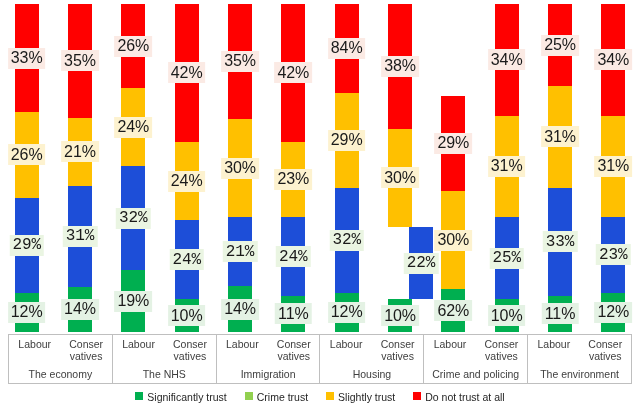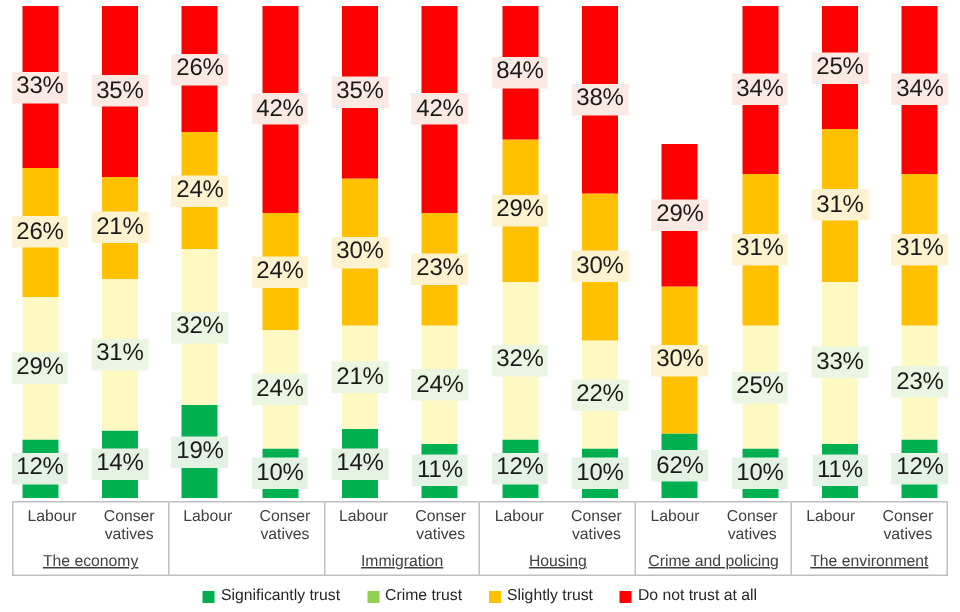--- a/index.html
+++ b/index.html
@@ -59,21 +59,21 @@
 
   .seg {
     position: relative;
     width: 100%;
     display: flex;
     align-items: center;
     justify-content: center;
   }
 
   .seg-sig  { background: #00AF50; }
-  .seg-fair { background: #fef9c3; }
+  .seg-fair { background: #1d4ed8; font-family: Liberation Mono, monospace; }
   .seg-sli  { background: #FFC000; }
   .seg-no   { background: #FF0000; }
 
   .dlabel {
     position: absolute;
     left: 50%;
     transform: translateX(-50%);
     font-size: 16px;
     color: #1a1a1a;
     line-height: 1;
@@ -126,40 +126,39 @@
     margin: 0 auto;
   }
   .axis-cat {
     flex: 1 1 auto;
     display: flex;
     align-items: center;
     justify-content: center;
     font-size: 10.5px;
     color: #404040;
     text-align: right;
-    text-decoration: underline;
   }
 
   
   #legend {
     position: absolute;
     left: 0;
     top: 389px;
     width: 640px;
     height: 16px;
     display: flex;
     flex-direction: row;
     justify-content: center;
     align-items: center;
     gap: 18px;
   }
   .legend-item {
     display: flex;
     flex-direction: row;
-    align-items: flex-end;
+    align-items: flex-start;
     gap: 4px;
   }
   .legend-swatch {
     width: 8px;
     height: 8px;
     flex: 0 0 8px;
   }
   .legend-label {
     font-size: 10.5px;
     color: #262626;
@@ -290,21 +289,21 @@
             <div class="seg seg-no" style="height: 27%;">
               <span class="dlabel">84%</span>
             </div>
           </div>
         </div>
         <div class="bar-col">
           <div class="bar">
             <div class="seg seg-sig" style="height: 10%;">
               <span class="dlabel">10%</span>
             </div>
-            <div class="seg seg-fair" style="height: 22%;">
+            <div class="seg seg-fair" style="height: 22%; margin-left: 21px;">
               <span class="dlabel">22%</span>
             </div>
             <div class="seg seg-sli" style="height: 30%;">
               <span class="dlabel">30%</span>
             </div>
             <div class="seg seg-no" style="height: 38%;">
               <span class="dlabel">38%</span>
             </div>
           </div>
         </div>
@@ -384,20 +383,21 @@
 vatives</div>
         </div>
         <div class="axis-cat">The economy</div>
       </div>
       <div class="axis-group">
         <div class="axis-parties">
           <div class="axis-party" style="white-space: pre-line;">Labour</div>
           <div class="axis-party" style="white-space: pre-line;">Conser
 vatives</div>
         </div>
+        <div class="axis-cat">The NHS</div>
       </div>
       <div class="axis-group">
         <div class="axis-parties">
           <div class="axis-party" style="white-space: pre-line;">Labour</div>
           <div class="axis-party" style="white-space: pre-line;">Conser
 vatives</div>
         </div>
         <div class="axis-cat">Immigration</div>
       </div>
       <div class="axis-group">

